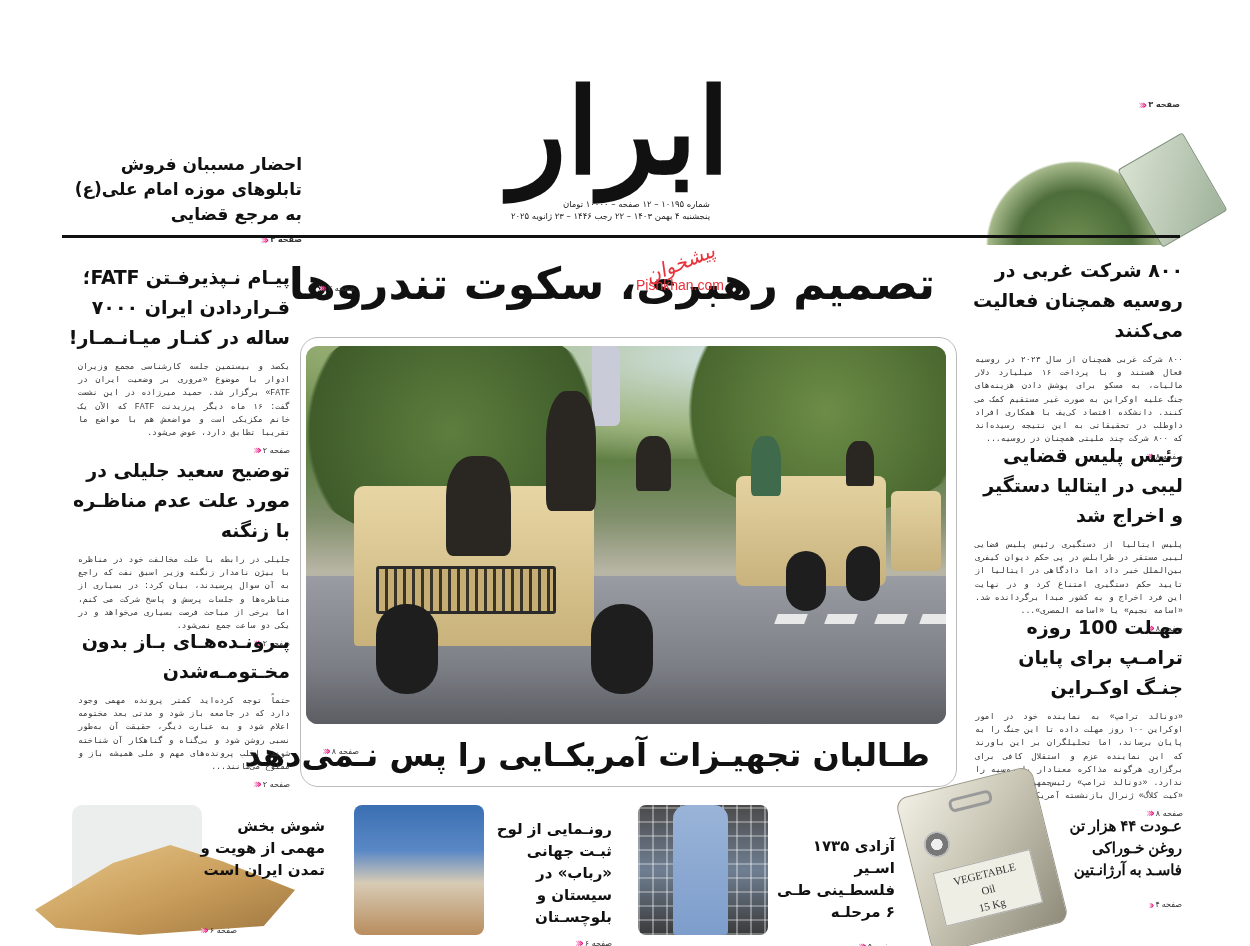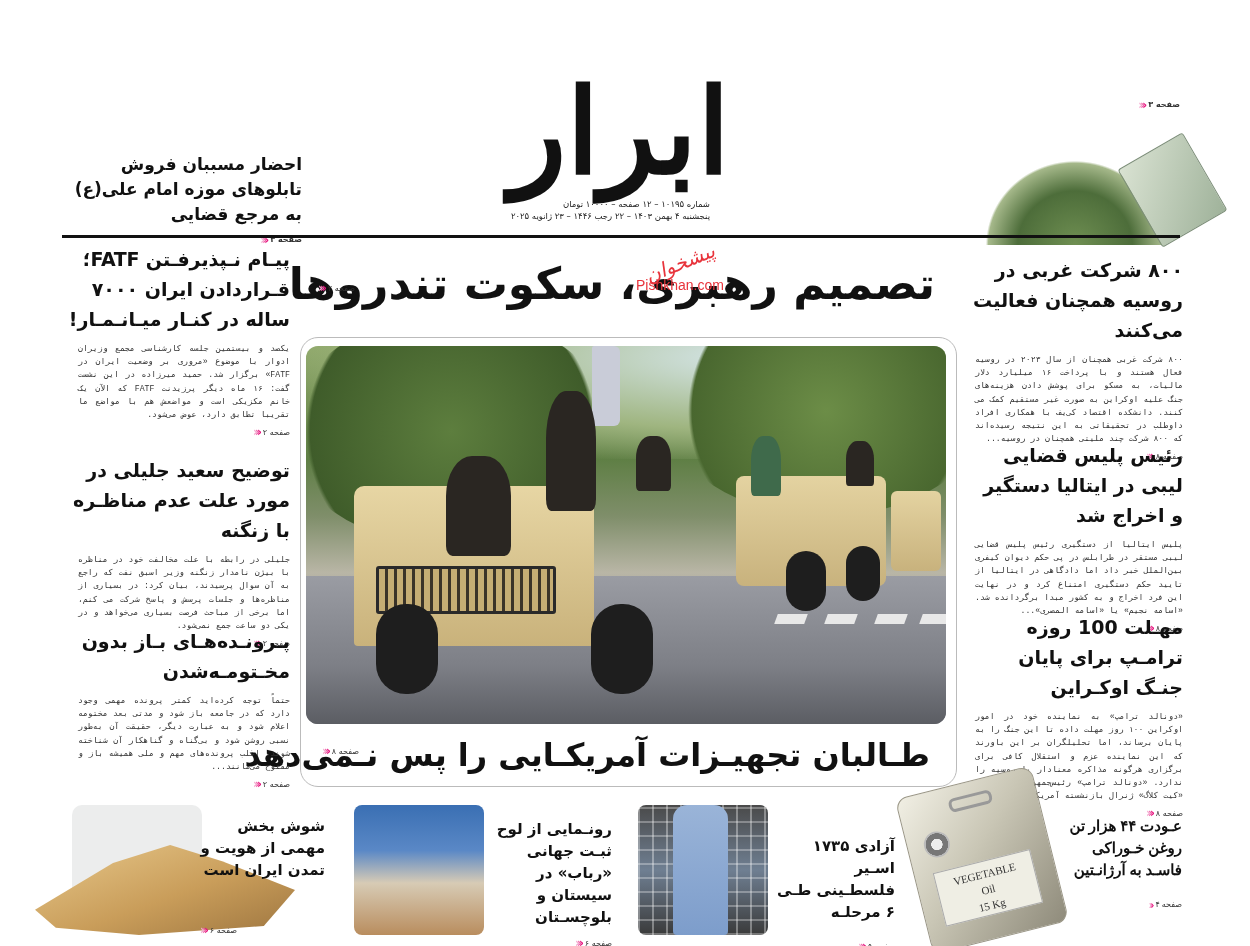--- a/index.html
+++ b/index.html
@@ -191,21 +191,21 @@
   <div class="page-ref">
     <span>صفحه ۸</span>
     <span class="chev">
         <span>‹</span>
         <span>‹</span>
         <span>‹</span>
       </span>
   </div>
 </div>
 
-<div class="col-item" style="left:68px; top:244px; width:222px;">
+<div class="col-item" style="left:68px; top:262px; width:222px;">
   <h2>پیـام نـپذیرفـتن FATF؛ قـراردادن ایران ۷۰۰۰ ساله در کنـار میـانـمـار!</h2>
   <p>یکصد و بیستمین جلسه کارشناسی مجمع وزیران ادوار با موضوع «مروری بر وضعیت ایران در FATF» برگزار شد. حمید میرزاده در این نشست گفت: ۱۶ ماه دیگر پرزیدنت FATF که الآن یک خانم مکزیکی است و مواضعش هم با مواضع ما تقریبا تطابق دارد، عوض می‌شود.</p>
   <div class="page-ref">
     <span>صفحه ۲</span>
     <span class="chev">
         <span>‹</span>
         <span>‹</span>
         <span>‹</span>
       </span>
   </div>

